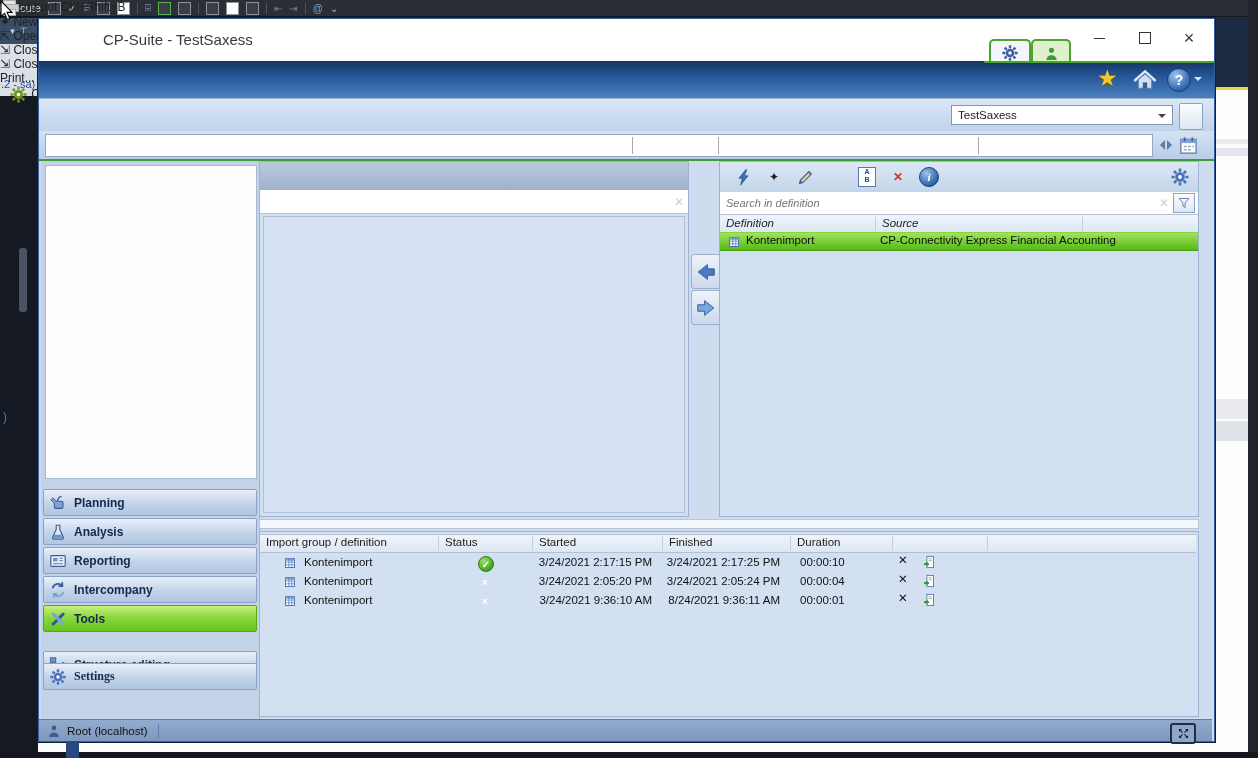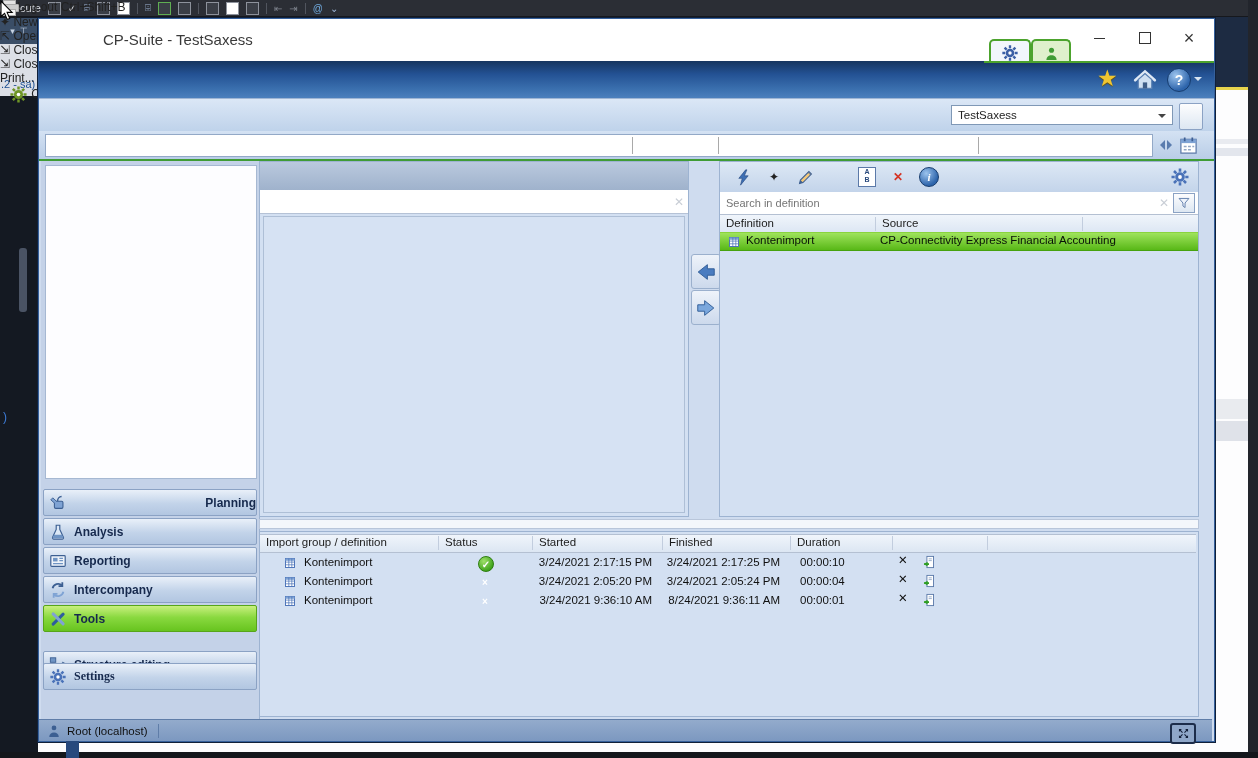--- a/index.html
+++ b/index.html
@@ -89,23 +89,23 @@
           display:flex;align-items:center;justify-content:center;cursor:pointer;}
 
   
   .rightpanel{left:680px;top:142px;width:480px;height:356px;background:#d3e0f2;border:1px solid #9db3d1;box-sizing:border-box;}
   .rp-toolbar{position:absolute;left:0;top:0;width:100%;height:30px;background:linear-gradient(180deg,#dde8f5,#c3d4ea);display:flex;align-items:center;gap:9px;padding-left:12px;box-sizing:border-box;}
   .rp-gear{position:absolute;right:8px;top:5px;}
   .tbtn{width:22px;height:22px;display:flex;align-items:center;justify-content:center;cursor:pointer;position:relative;}
   .ab-box{width:16px;height:18px;border:1px solid #5b79a8;background:#fff;font-size:7px;line-height:8px;text-align:center;color:#2a4a7c;font-weight:bold;}
   .infoc{width:18px;height:18px;border-radius:50%;background:radial-gradient(circle at 35% 30%,#9cc4ee,#2d64ab 70%);border:1px solid #163c6e;color:#fff;font-size:11px;font-weight:bold;font-style:italic;display:flex;align-items:center;justify-content:center;font-family:"Liberation Serif",serif;}
   .rp-search{position:absolute;left:0;top:30px;width:100%;height:22px;background:#fff;border-bottom:1px solid #b5c2d6;display:flex;align-items:center;}
-  .rp-search input{flex:1;border:none;outline:none;font-size:11px;color:#666;background:transparent;padding-left:6px;font-family:inherit;}
+  .rp-search input{flex:1;border:none;outline:none;font-size:11px;font-style:italic;color:#666;background:transparent;padding-left:6px;font-family:inherit;}
   .funnelbtn{width:20px;height:18px;border:1px solid #8ba2c4;background:linear-gradient(#fdfdfe,#dde7f2);margin-right:3px;display:flex;align-items:center;justify-content:center;cursor:pointer;}
-  .deftable-head{position:absolute;left:0;top:52px;width:100%;height:18px;background:linear-gradient(180deg,#f0f5fb,#dce6f3);border-top:1px solid #b4c0d2;border-bottom:1px solid #b4c0d2;font-size:11.5px;color:#1c1c1c;}
+  .deftable-head{position:absolute;left:0;top:52px;width:100%;height:18px;background:linear-gradient(180deg,#f0f5fb,#dce6f3);border-top:1px solid #b4c0d2;border-bottom:1px solid #b4c0d2;font-size:11.5px;color:#1c1c1c;font-style:italic;}
   .dth{position:absolute;top:2px;padding-left:6px;border-left:1px solid #c2cdde;height:14px;}
   .defrow{position:absolute;left:0;top:70px;width:100%;height:17px;background:linear-gradient(180deg,#9fe35c,#58b817);border-top:1px solid #8ad43e;border-bottom:1px solid #46a20e;font-size:11.5px;color:#071007;cursor:pointer;}
   .defrow .cell{position:absolute;top:1px;white-space:nowrap;}
 
   
   .split{left:220px;top:500px;width:940px;height:10px;background:#f4f7fb;border:1px solid #b9c6da;box-sizing:border-box;}
   .runs{left:220px;top:512px;width:940px;height:186px;background:#d3e0f2;border:1px solid #9db3d1;box-sizing:border-box;}
   .runs-head{position:absolute;left:0;top:2px;width:936px;height:17px;background:linear-gradient(180deg,#f0f5fb,#dce6f3);border-top:1px solid #b4c0d2;border-bottom:1px solid #b4c0d2;font-size:11.5px;color:#1c1c1c;}
   .rh{position:absolute;top:1px;padding-left:6px;border-left:1px solid #c2cdde;height:14px;white-space:nowrap;}
   .runrow{position:absolute;left:0;width:936px;height:19px;font-size:11.5px;color:#101010;cursor:default;}
@@ -358,21 +358,21 @@
             <use href="#sy-cal"></use>
           </svg>
       </div>
     </div>
 
     <div class="abs greenline"></div>
 
     <div class="abs side-area"></div>
     <div class="abs leftlist"></div>
 
-    <div class="abs navbtn" style="top:470px;justify-content:space-between;">
+    <div class="abs navbtn" style="top:470px;">
       <svg class="ic" width="18" height="18">
           <use href="#sy-can"></use>
         </svg>
       <span>Planning</span>
     </div>
     <div class="abs navbtn" style="top:499px;">
       <svg class="ic" width="18" height="18">
           <use href="#sy-flask"></use>
         </svg>
       <span>Analysis</span>

